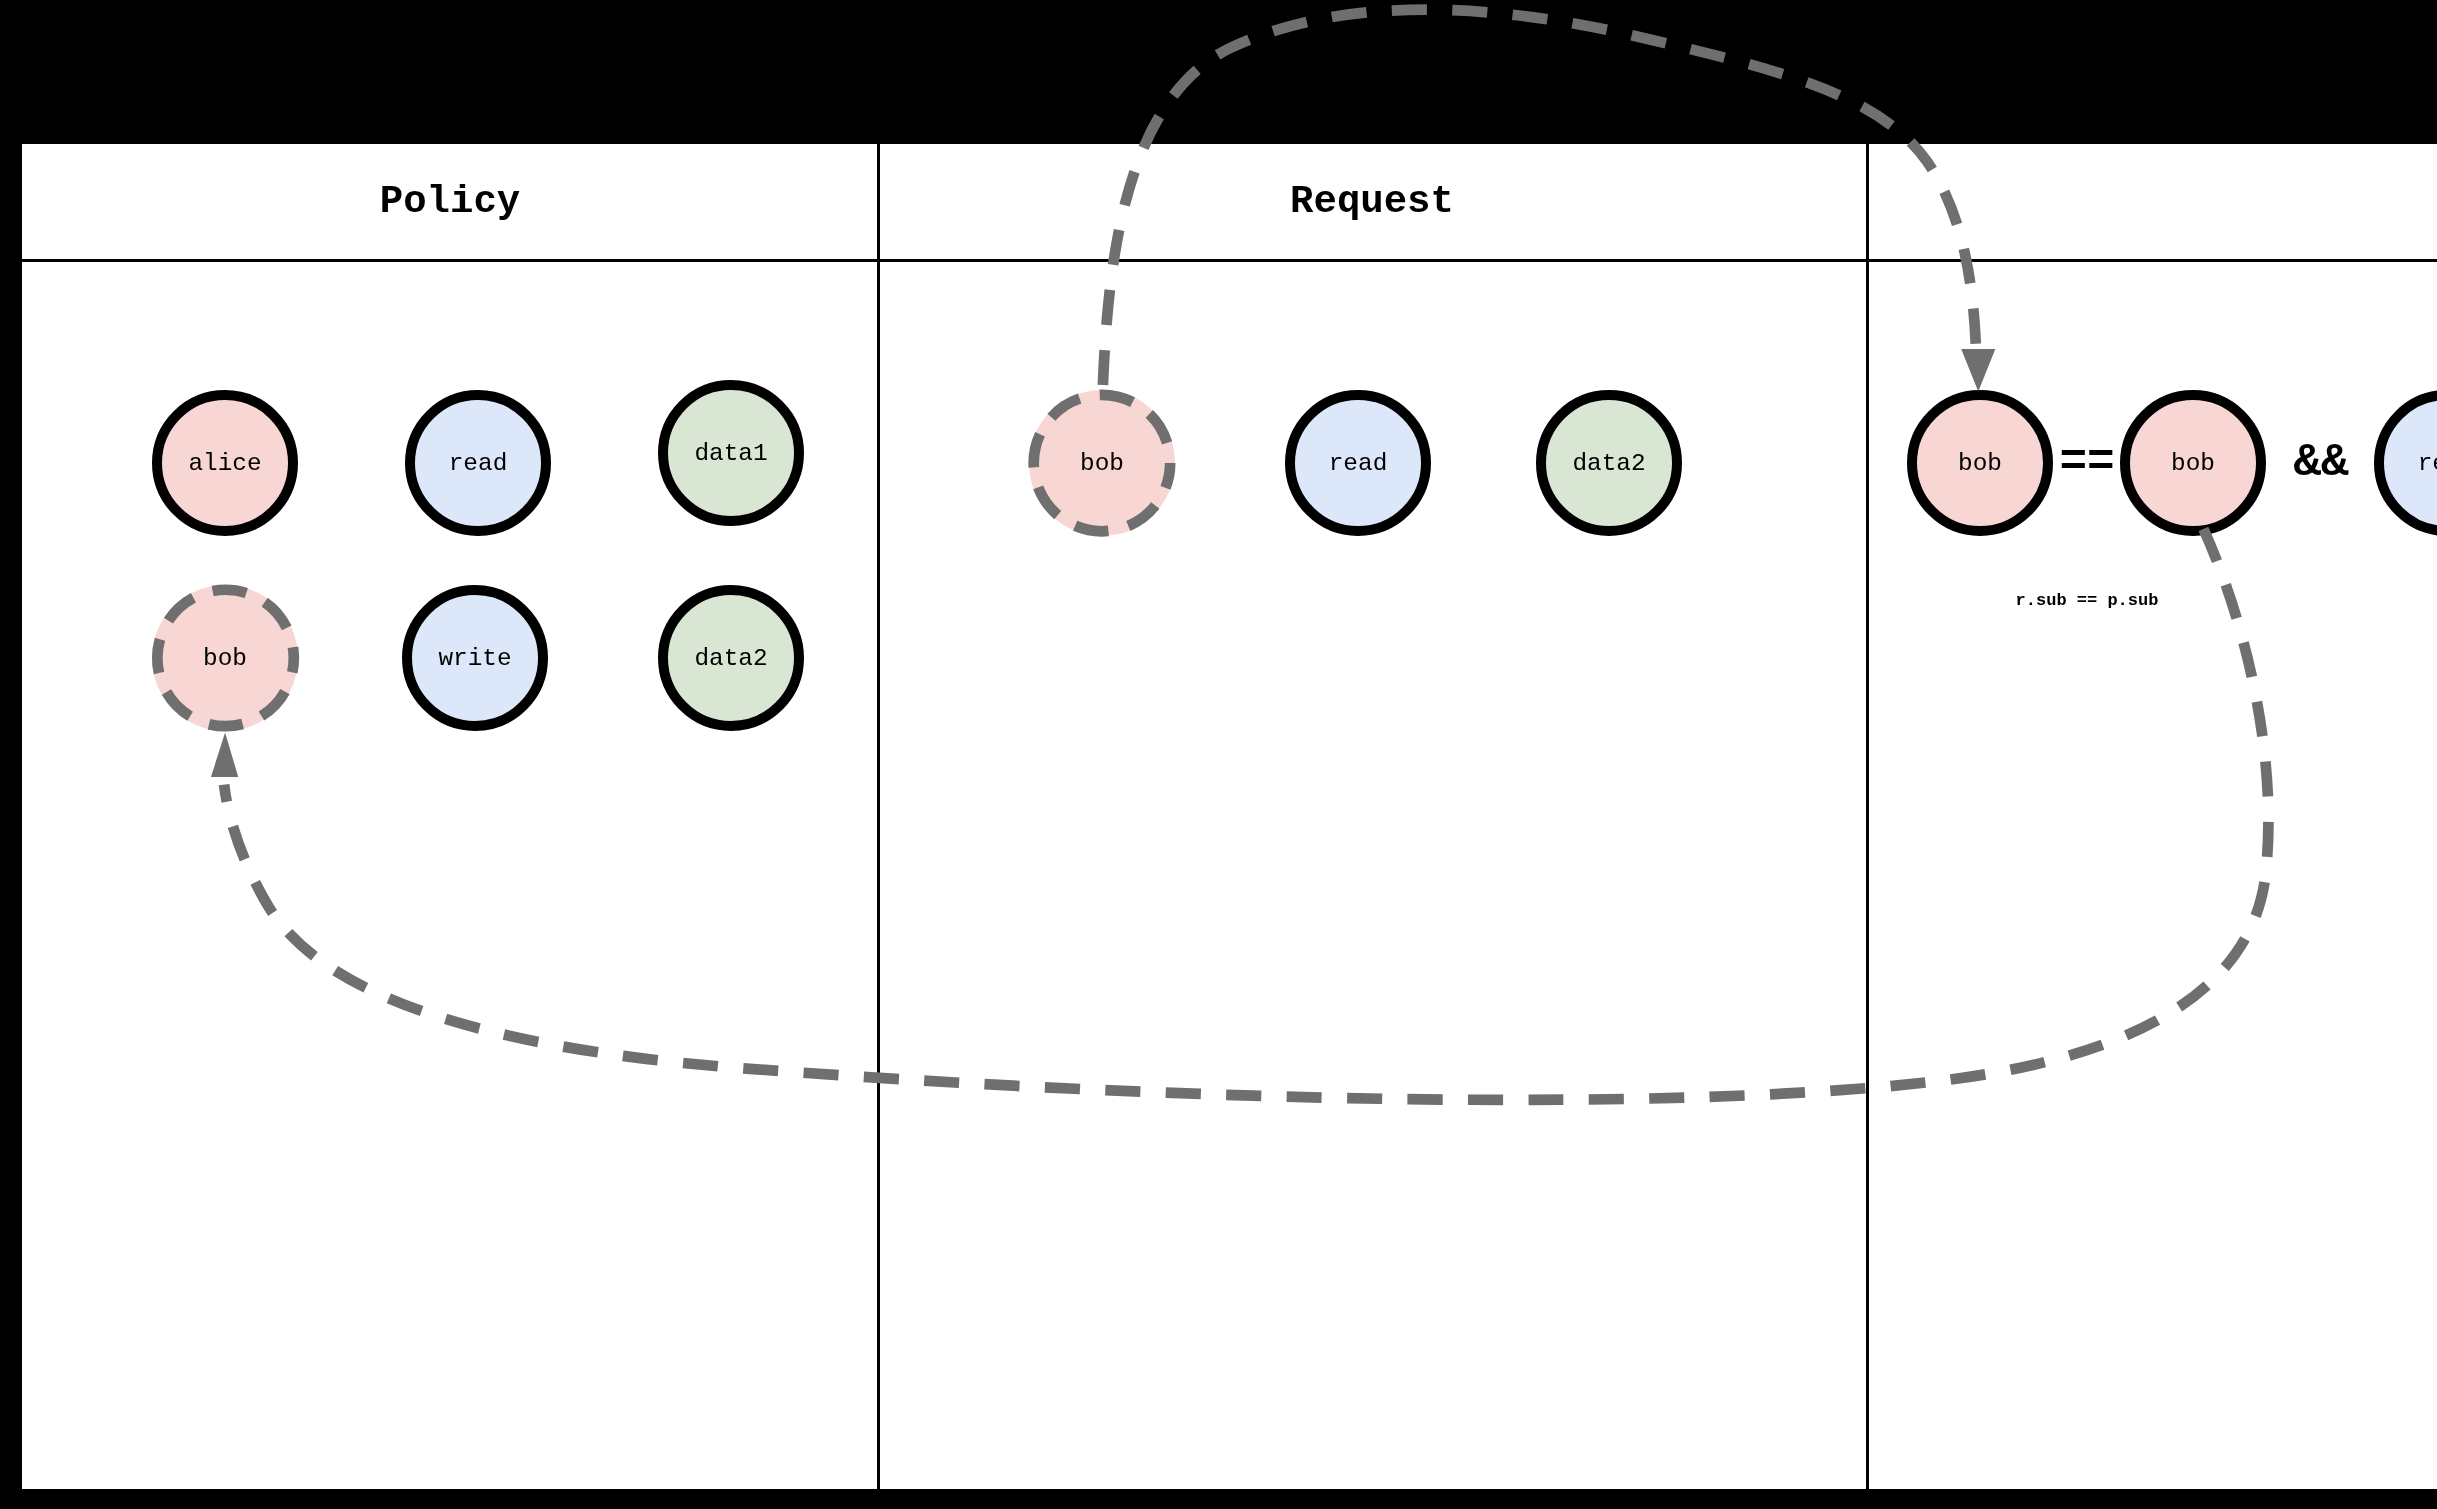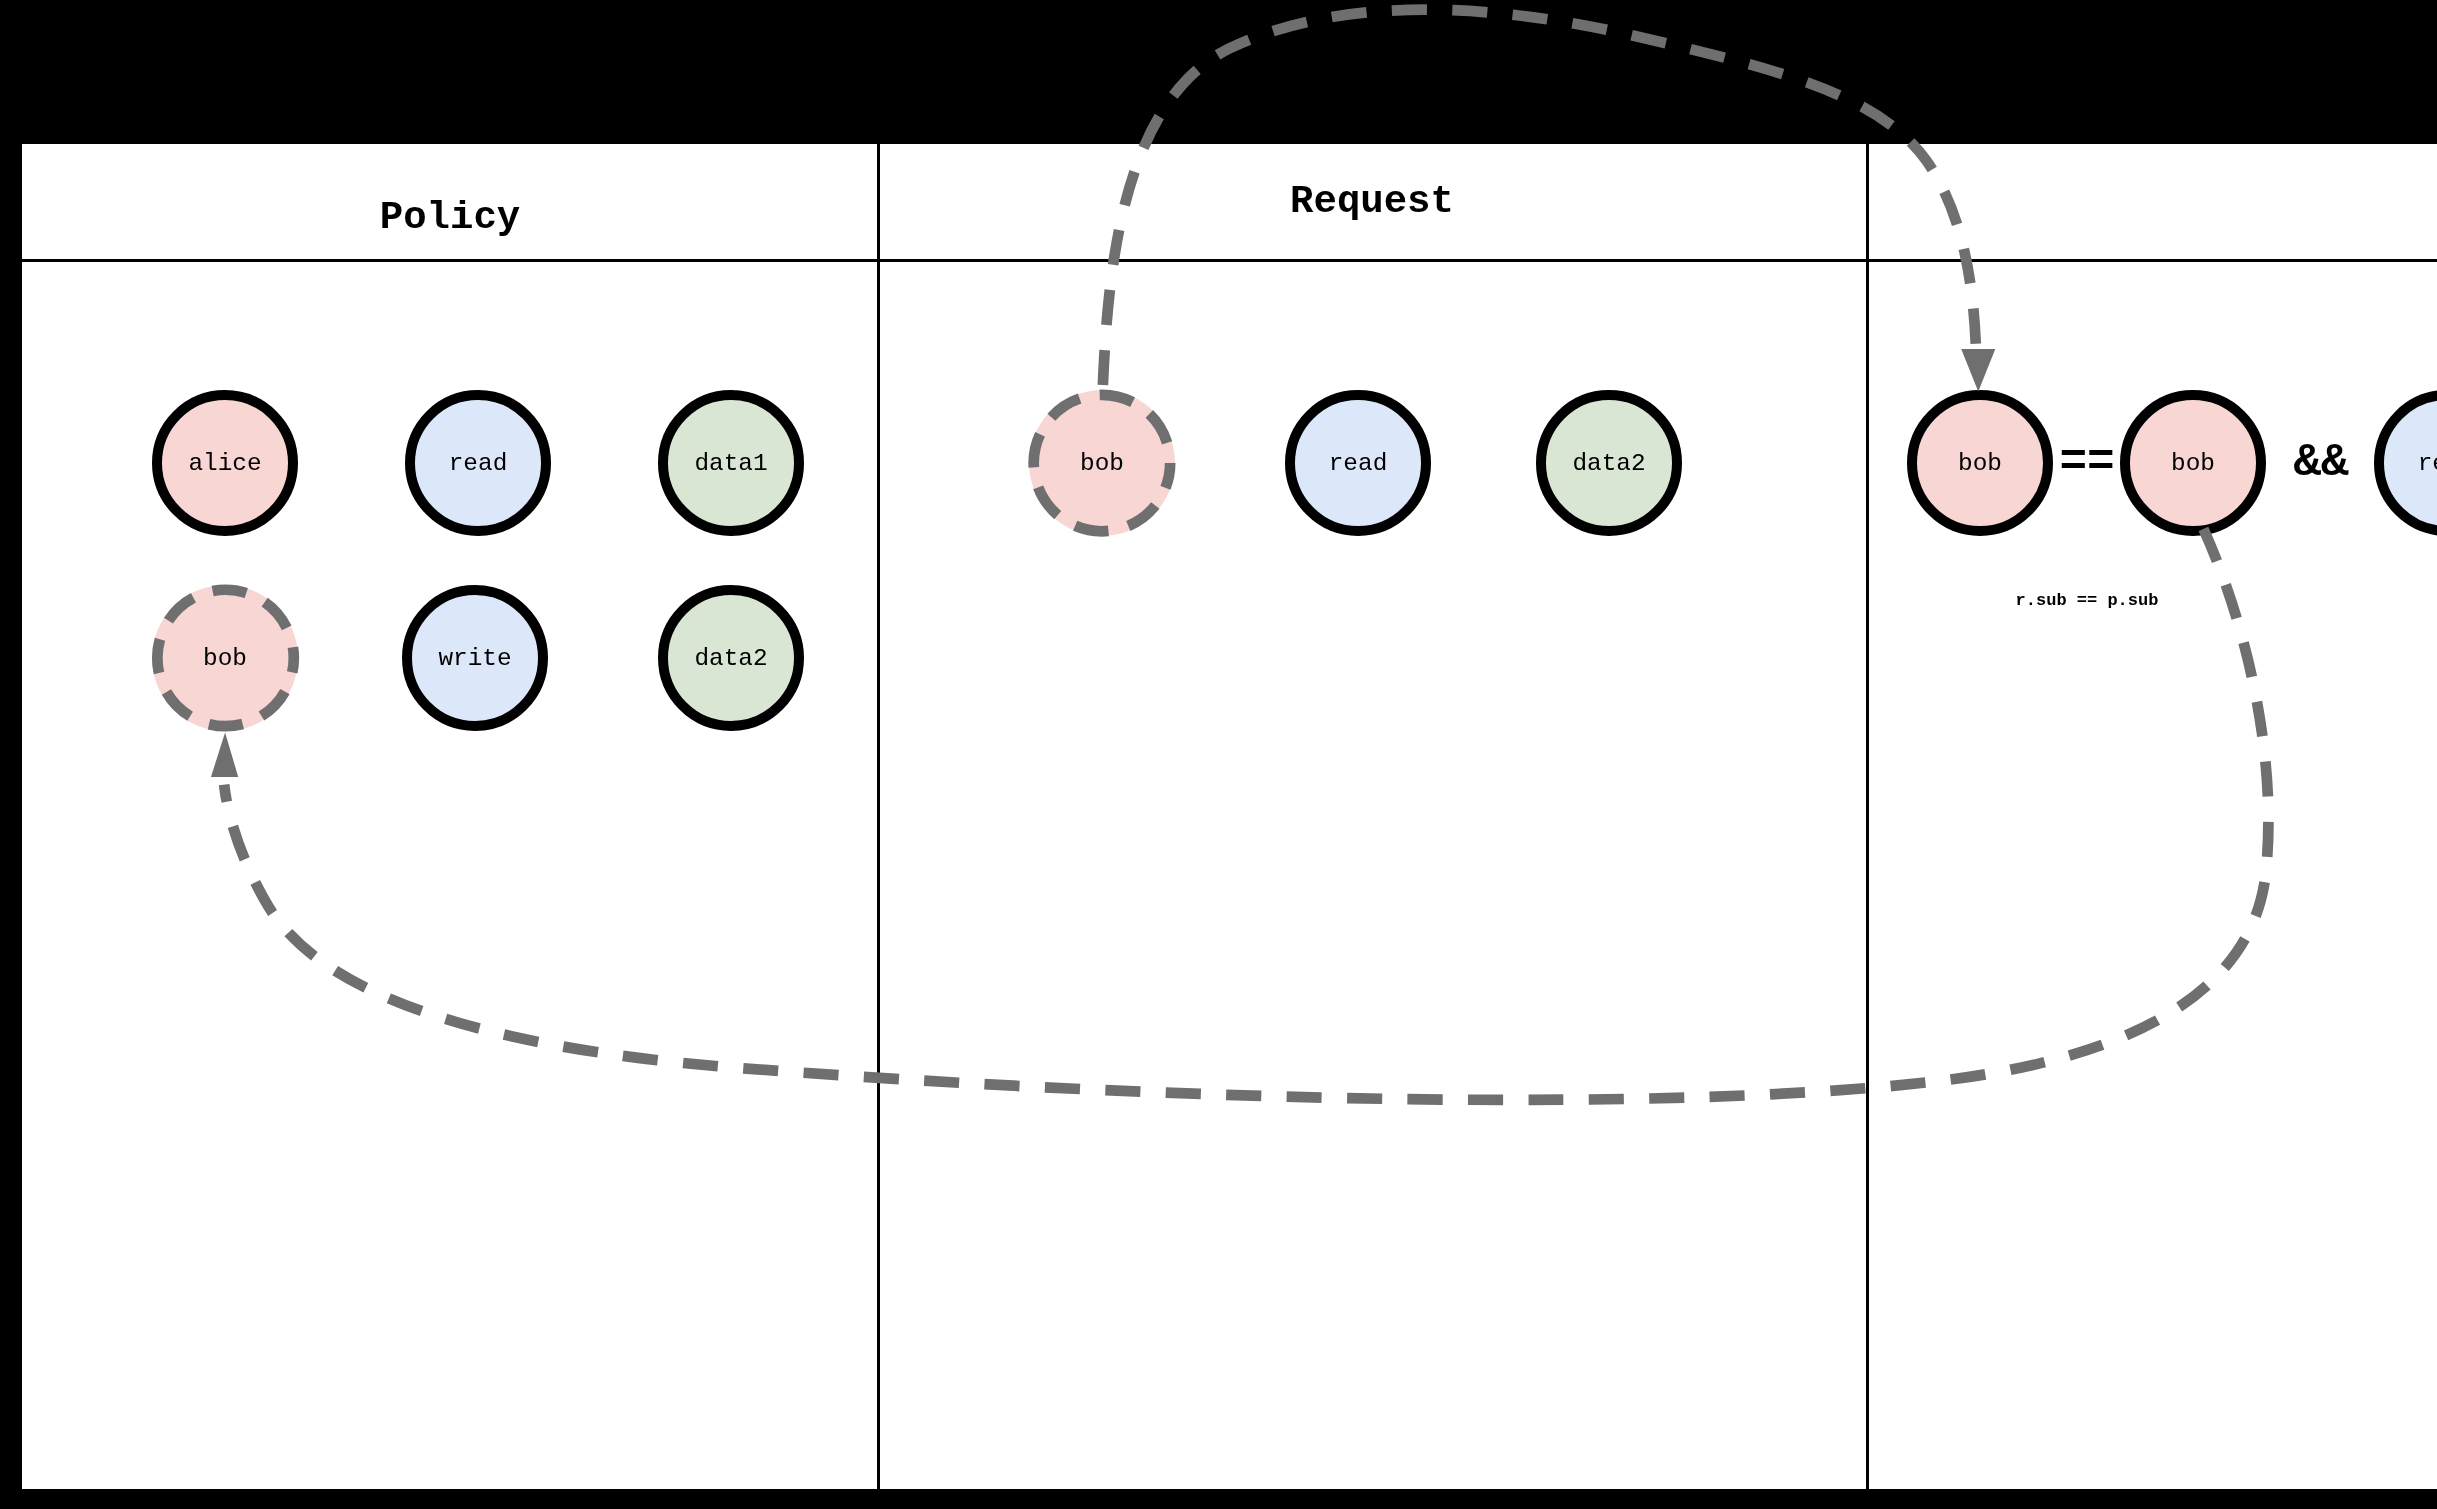--- a/index.html
+++ b/index.html
@@ -88,26 +88,26 @@
 <body>
 
 <div id="canvas">
 
   <div id="table-bg"></div>
 
   <div class="hline" style="top:259px;"></div>
   <div class="vline" style="left:877px;"></div>
   <div class="vline" style="left:1866px;"></div>
 
-  <div class="ctr col-title" style="left:450px;top:202px;margin-top:16px;">Policy</div>
+  <div class="ctr col-title" style="left:450px;top:202px;">Policy</div>
   <div class="ctr col-title" style="left:1372px;top:202px;">Request</div>
 
   <div class="node subject" style="left:152px;top:390px;">alice</div>
   <div class="node action" style="left:405px;top:390px;">read</div>
-  <div class="node object" style="left:658px;top:390px;">data1</div>
+  <div class="node object" style="left:658px;top:380px;">data1</div>
   <div class="node subject dashed" style="left:152px;top:585px;">bob</div>
   <div class="node action" style="left:402px;top:585px;">write</div>
   <div class="node object" style="left:658px;top:585px;">data2</div>
 
   <div class="node subject dashed" style="left:1029px;top:390px;">bob</div>
   <div class="node action" style="left:1285px;top:390px;">read</div>
   <div class="node object" style="left:1536px;top:390px;">data2</div>
 
   <div class="node subject" style="left:1907px;top:390px;">bob</div>
   <div class="ctr op" style="left:2087px;top:463px;">==</div>

